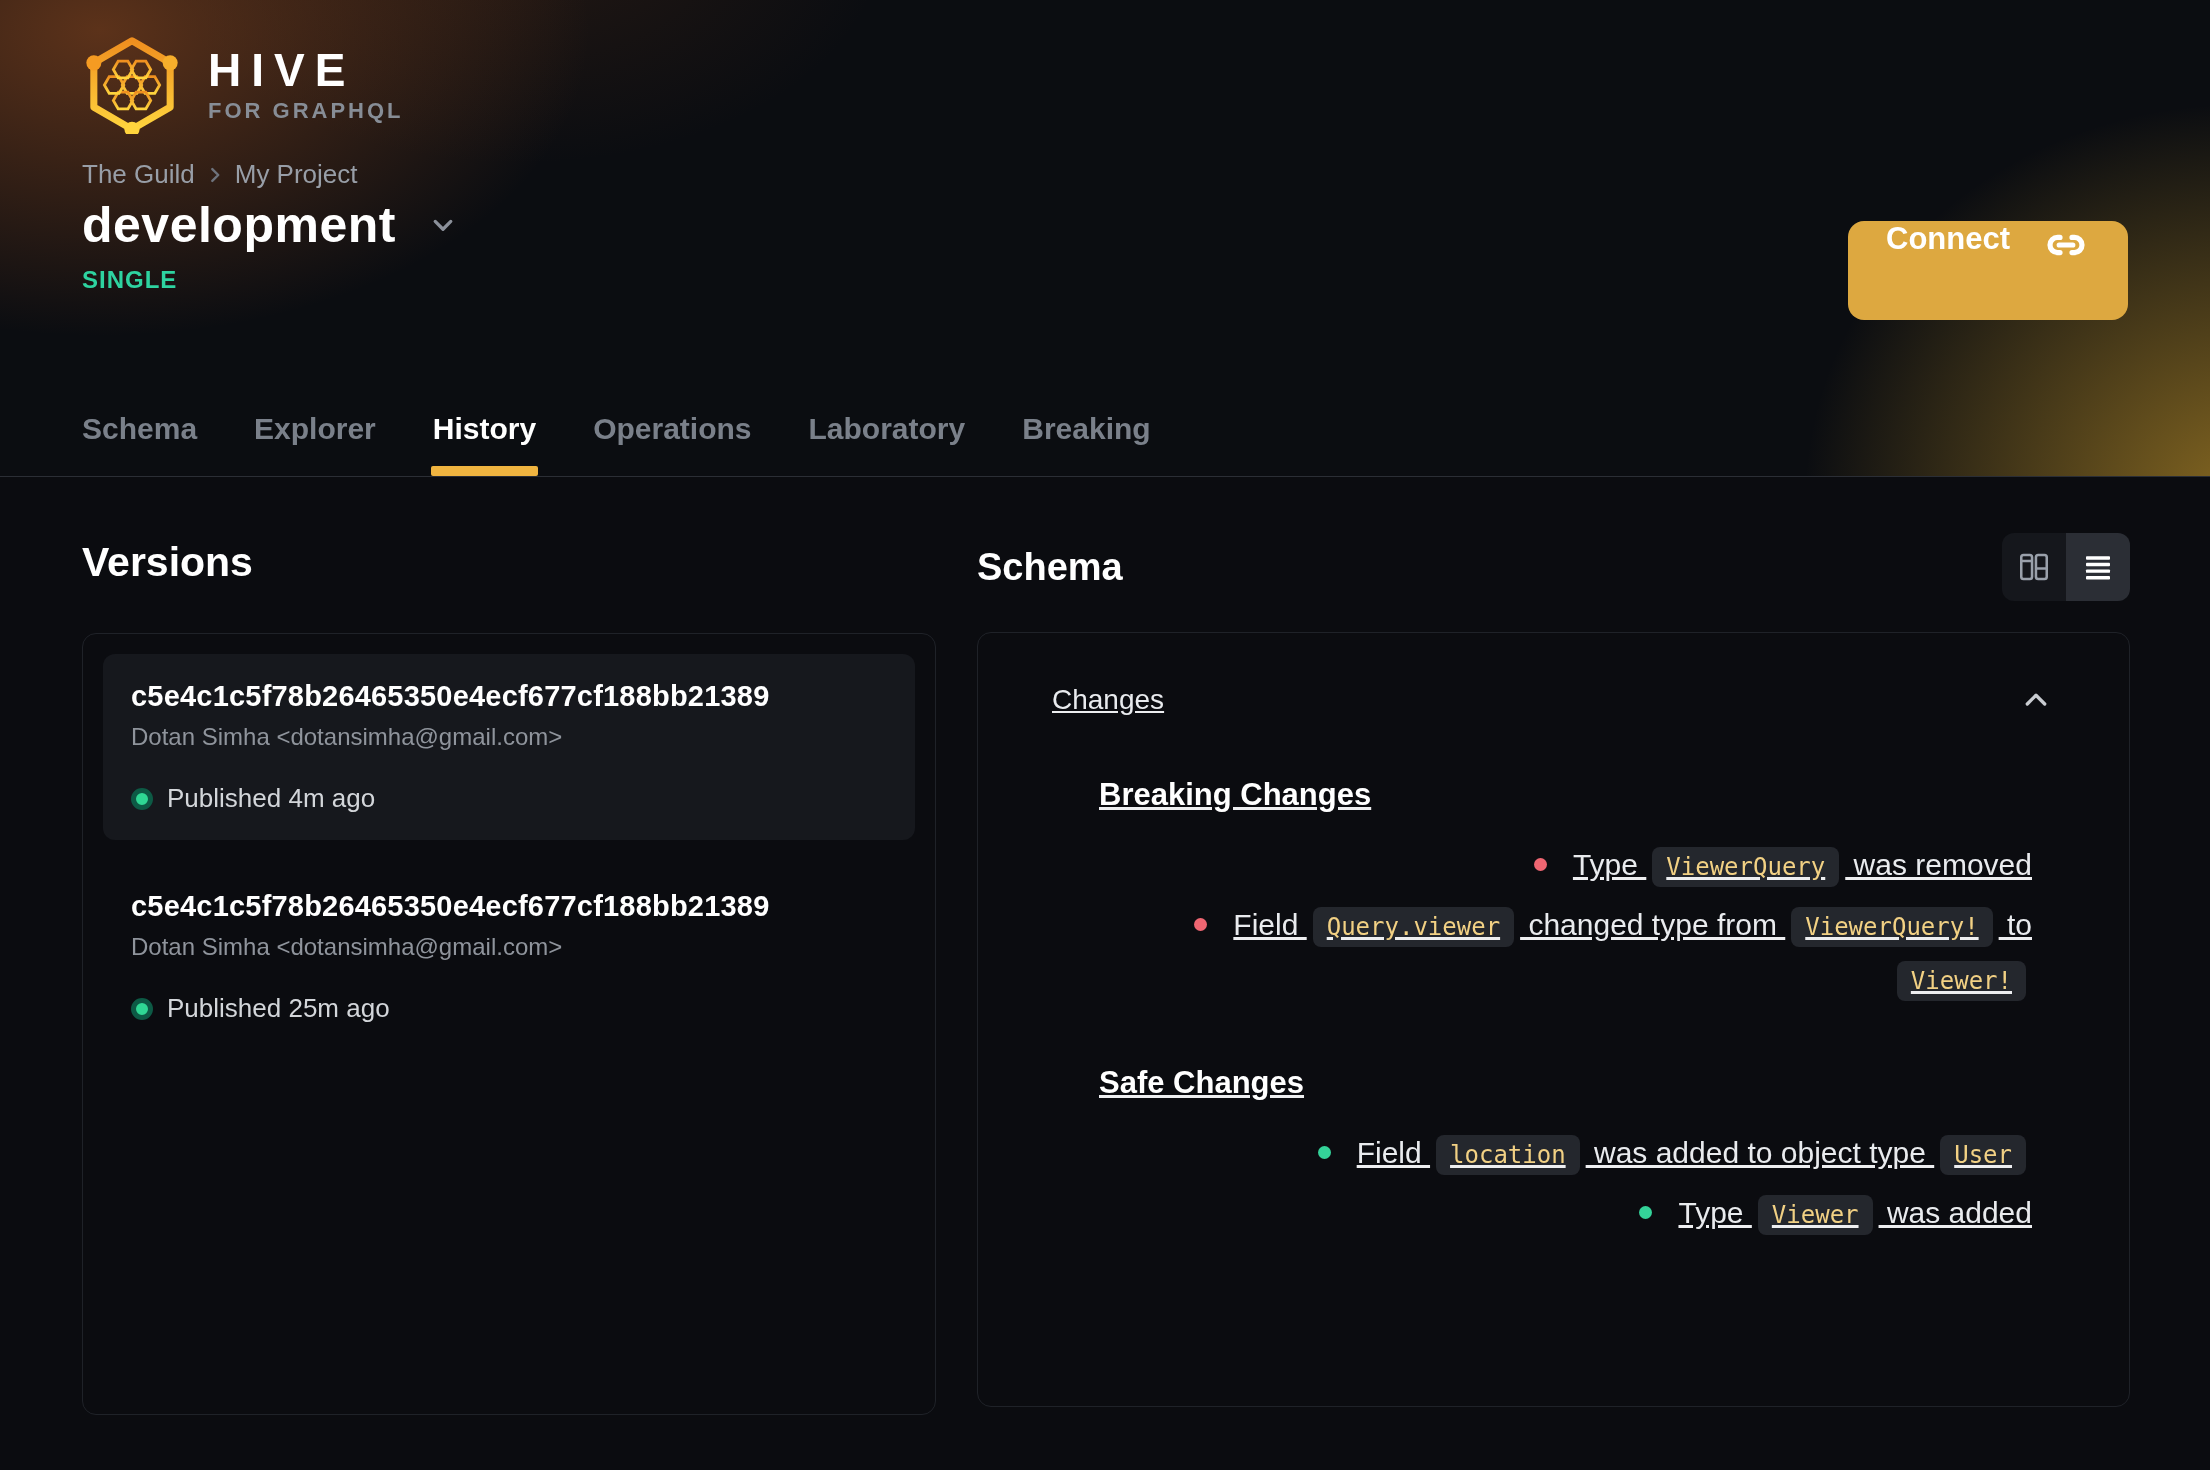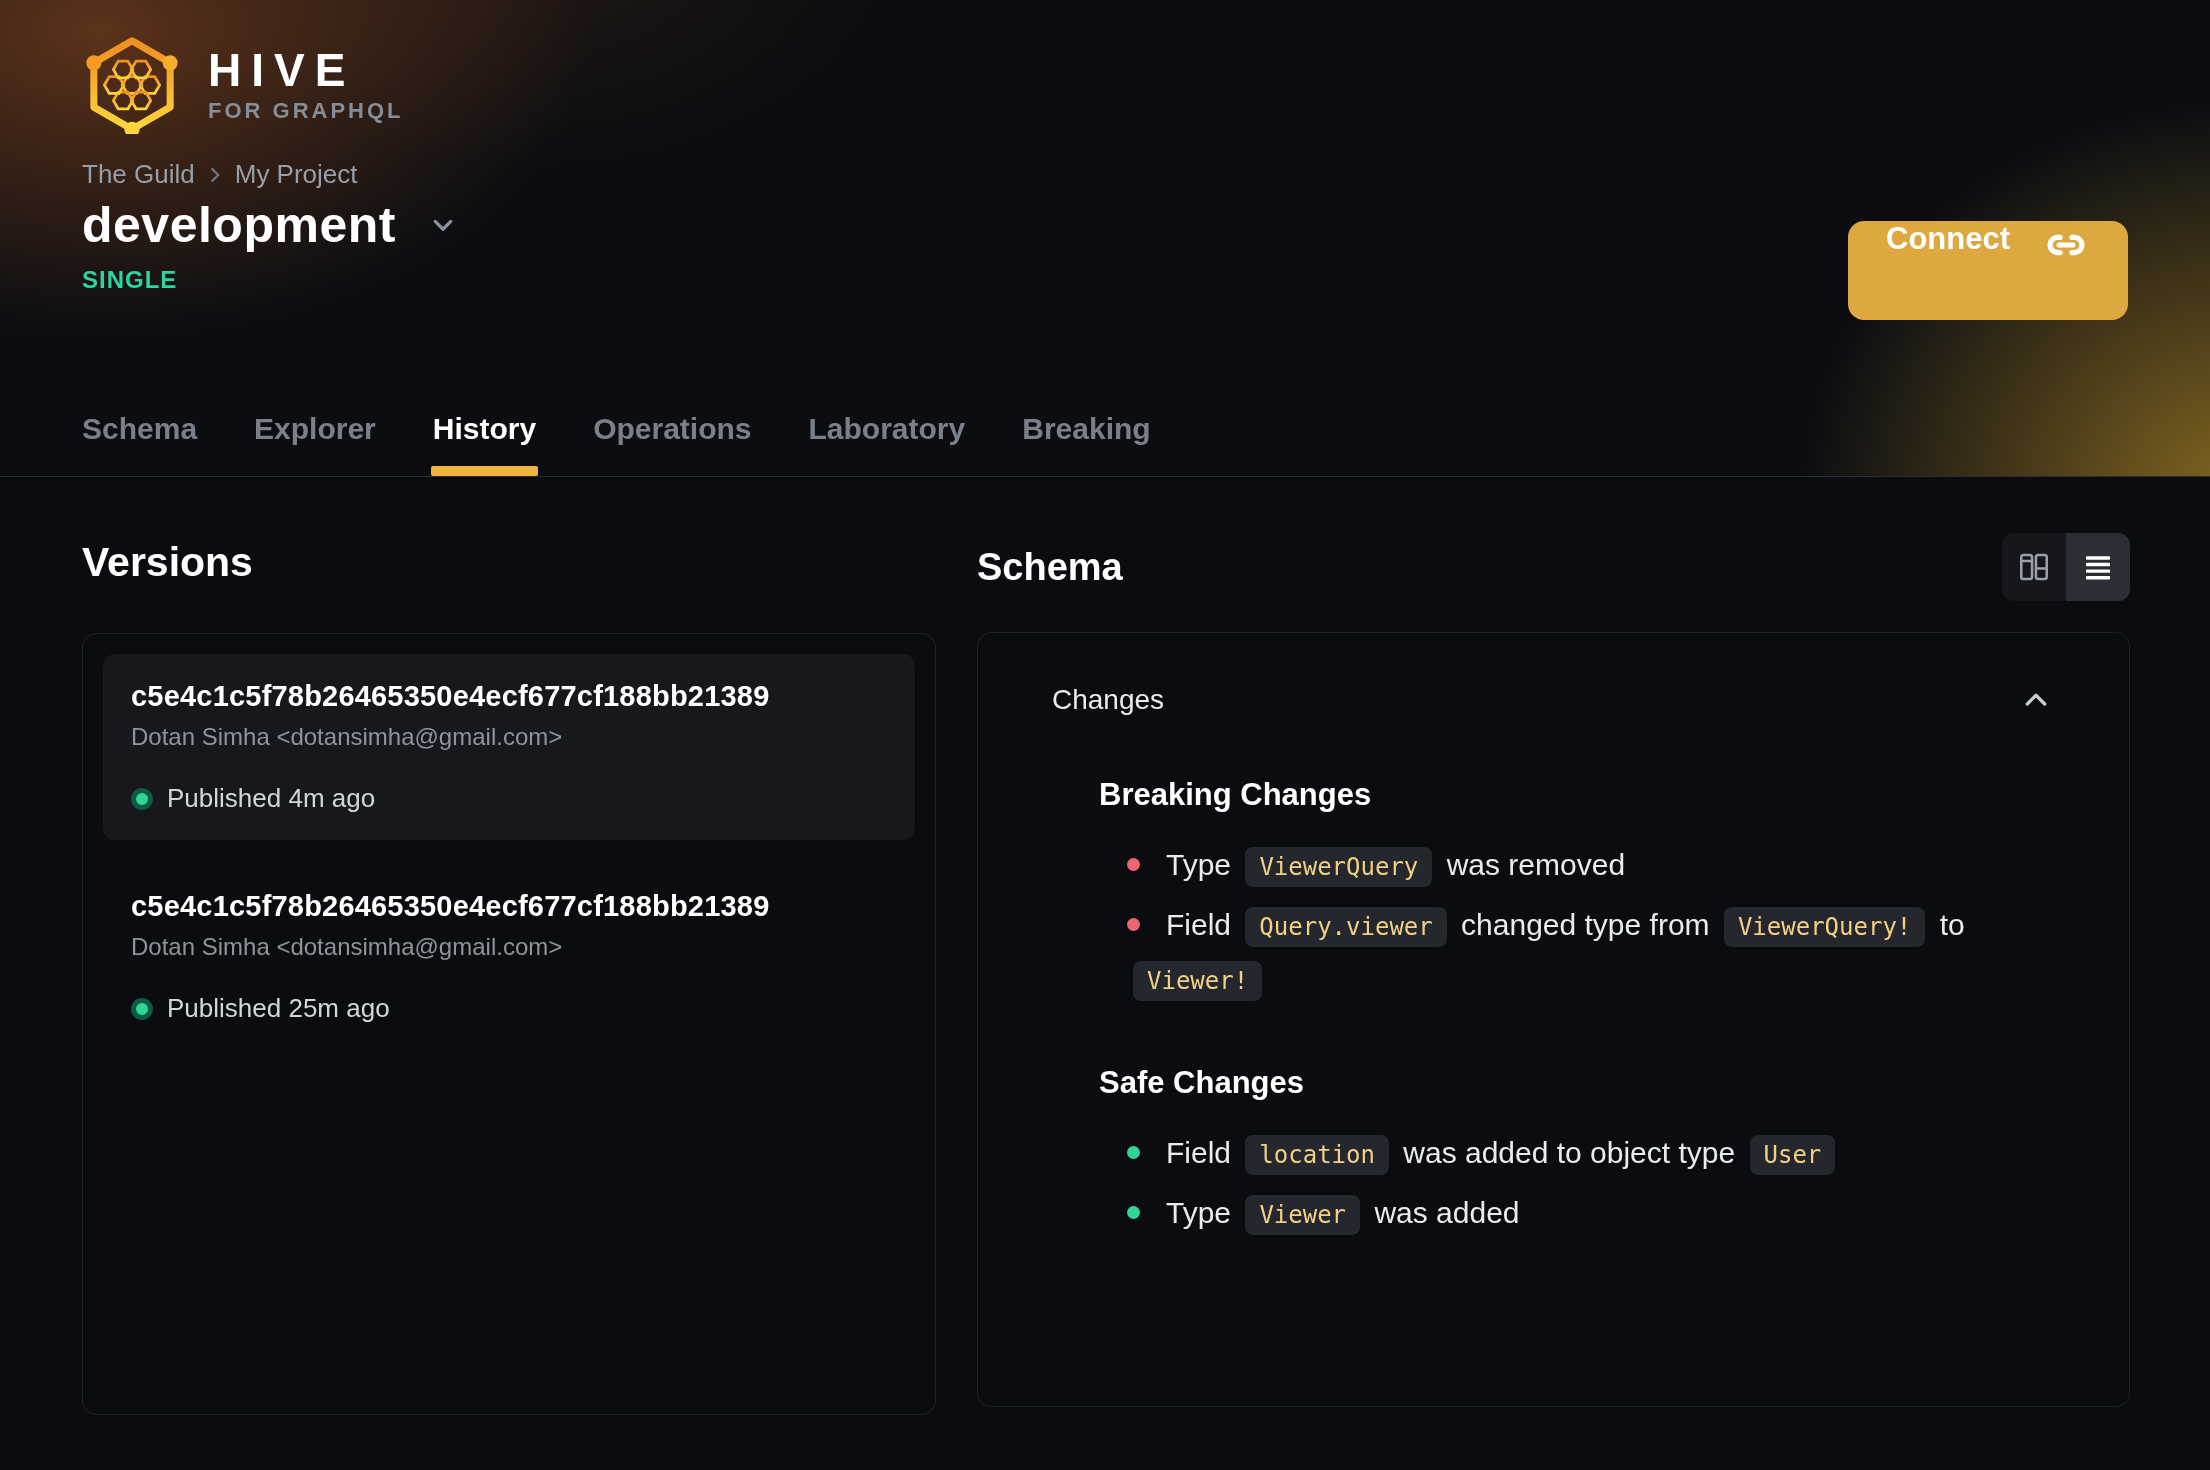--- a/index.html
+++ b/index.html
@@ -76,28 +76,29 @@
   .schema-head { display:flex; align-items:center; justify-content:space-between; margin-top:56px; }
   .schema-title { font-size:38px; font-weight:800; color:#fff; }
   .view-toggle { display:flex; border-radius:12px; overflow:hidden; }
   .vt-btn { width:64px; height:68px; display:flex; align-items:center; justify-content:center; background:#15171c; border:none; cursor:pointer; }
   .vt-btn.selected { background:#2b2e35; }
 
   .changes-panel {
     margin-top:31px; height:775px;
     border:1px solid #1f2228; border-radius:14px;
     padding:48px 74px;
+    text-decoration:underline;
   }
   .changes-head { display:flex; align-items:center; justify-content:space-between; cursor:pointer; }
   .changes-title { font-size:28px; font-weight:500; color:#e9ebee; }
 
   .groups { margin-left:47px; }
   .group { margin-top:58px; }
   .gtitle { font-size:31px; font-weight:700; color:#fff; }
-  .clist { list-style:none; margin:26px 0 0; padding-left:28px; }
+  .clist { list-style:none; margin:26px 0 0; padding-left:28px;text-align:right; }
   .citem { font-size:30px; line-height:52px; color:#e9ebee; margin-bottom:6px; max-width:905px; }
   .bullet { display:inline-block; width:13px; height:13px; border-radius:50%; margin-right:26px; vertical-align:middle; position:relative; top:-3px; }
   .clist.breaking .bullet { background:var(--breaking_red); }
   .clist.safe .bullet { background:var(--safe_green); }
   .chip {
     font-family:"DejaVu Sans Mono", monospace;
     font-size:24px; color:var(--code_text);
     background:#24272d; border-radius:8px;
     padding:6px 14px; margin:0 6px; white-space:nowrap;
   }

